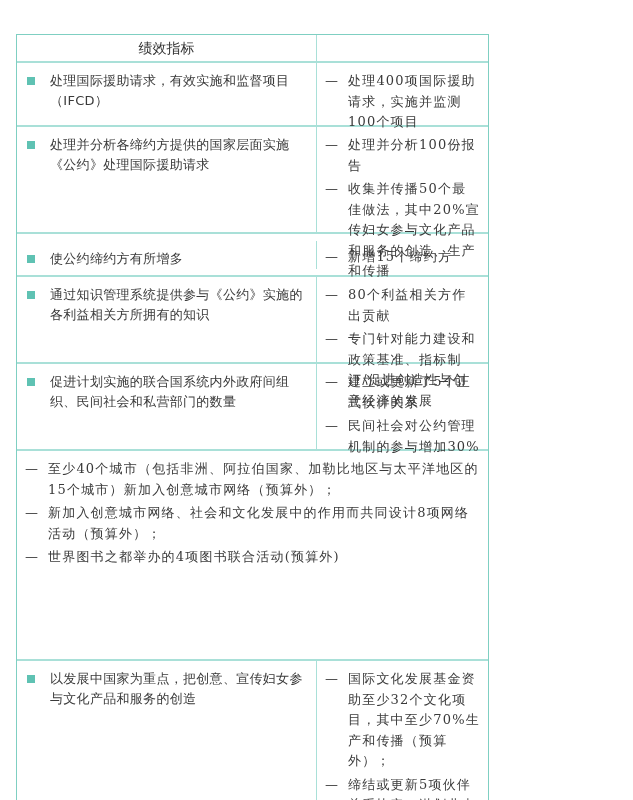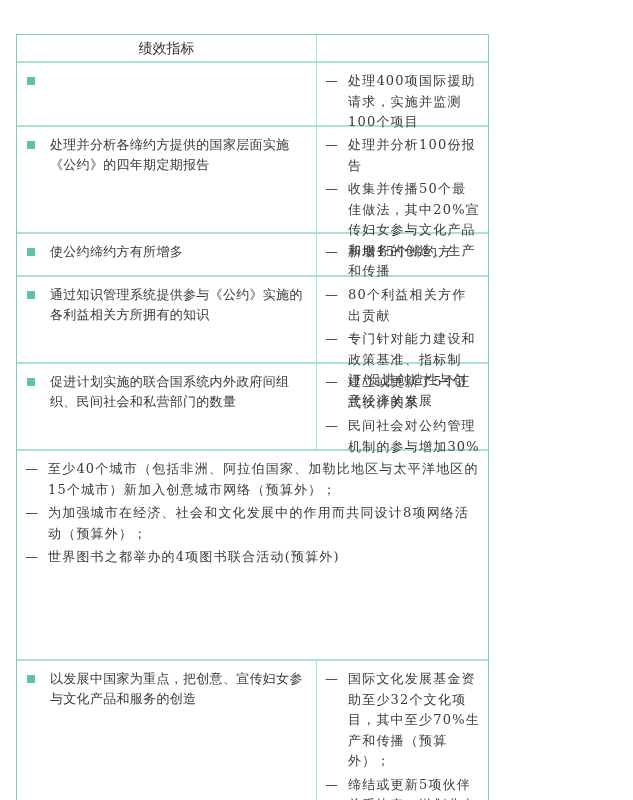--- a/index.html
+++ b/index.html
@@ -26,52 +26,53 @@
 
 <div class="table">
   <div class="row header">
     <div class="cell left">绩效指标</div>
   </div>
   <div id="rows">
       <div class="row" style="height: 64px;">
         <div class="cell left">
           <div class="indicator">
             <span class="bullet"></span>
+            <span class="ind-text">处理国际援助请求，有效实施和监督项目（IFCD）</span>
           </div>
         </div>
         <div class="cell right">
           <div class="benchmarks">
             <div class="bench">
               <span class="dash">—</span>
               <span class="bench-text">处理400项国际援助请求，实施并监测100个项目</span>
             </div>
           </div>
         </div>
       </div>
       <div class="row" style="height: 107px;">
         <div class="cell left">
           <div class="indicator">
             <span class="bullet"></span>
-            <span class="ind-text">处理并分析各缔约方提供的国家层面实施《公约》的四年期定期报告</span>
+            <span class="ind-text">处理并分析各缔约方提供的国家层面实施《公约》处理国际援助请求</span>
           </div>
         </div>
         <div class="cell right">
           <div class="benchmarks">
             <div class="bench">
               <span class="dash">—</span>
               <span class="bench-text">处理并分析100份报告</span>
             </div>
             <div class="bench">
               <span class="dash">—</span>
               <span class="bench-text">收集并传播50个最佳做法，其中20%宣传妇女参与文化产品和服务的创造、生产和传播</span>
             </div>
           </div>
         </div>
       </div>
-      <div class="row" style="height: 43px;">
+      <div class="row" style="height: 43px; align-items: center;">
         <div class="cell left">
           <div class="indicator">
             <span class="bullet"></span>
             <span class="ind-text">使公约缔约方有所增多</span>
           </div>
         </div>
         <div class="cell right">
           <div class="benchmarks">
             <div class="bench">
               <span class="dash">—</span>
@@ -122,21 +123,21 @@
       </div>
       <div class="row" style="height: 210px;">
         <div class="cell right">
           <div class="benchmarks">
             <div class="bench">
               <span class="dash">—</span>
               <span class="bench-text">至少40个城市（包括非洲、阿拉伯国家、加勒比地区与太平洋地区的15个城市）新加入创意城市网络（预算外）；</span>
             </div>
             <div class="bench">
               <span class="dash">—</span>
-              <span class="bench-text">为加强城市在经济、社会和文化发展中的作用而共同设计8项网络活动（预算外）；</span>
+              <span class="bench-text">新加入创意城市网络、社会和文化发展中的作用而共同设计8项网络活动（预算外）；</span>
             </div>
             <div class="bench">
               <span class="dash">—</span>
               <span class="bench-text">世界图书之都举办的4项图书联合活动(预算外)</span>
             </div>
           </div>
         </div>
       </div>
       <div class="row" style="height: 165px;">
         <div class="cell left">

